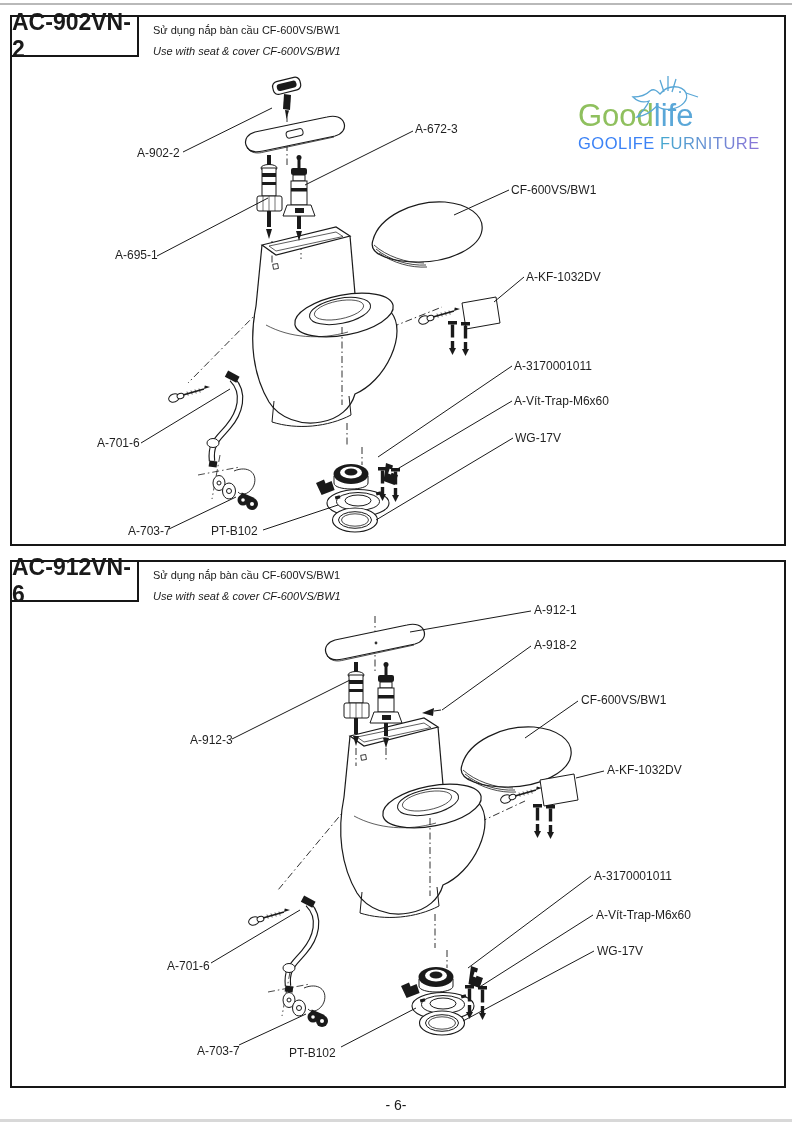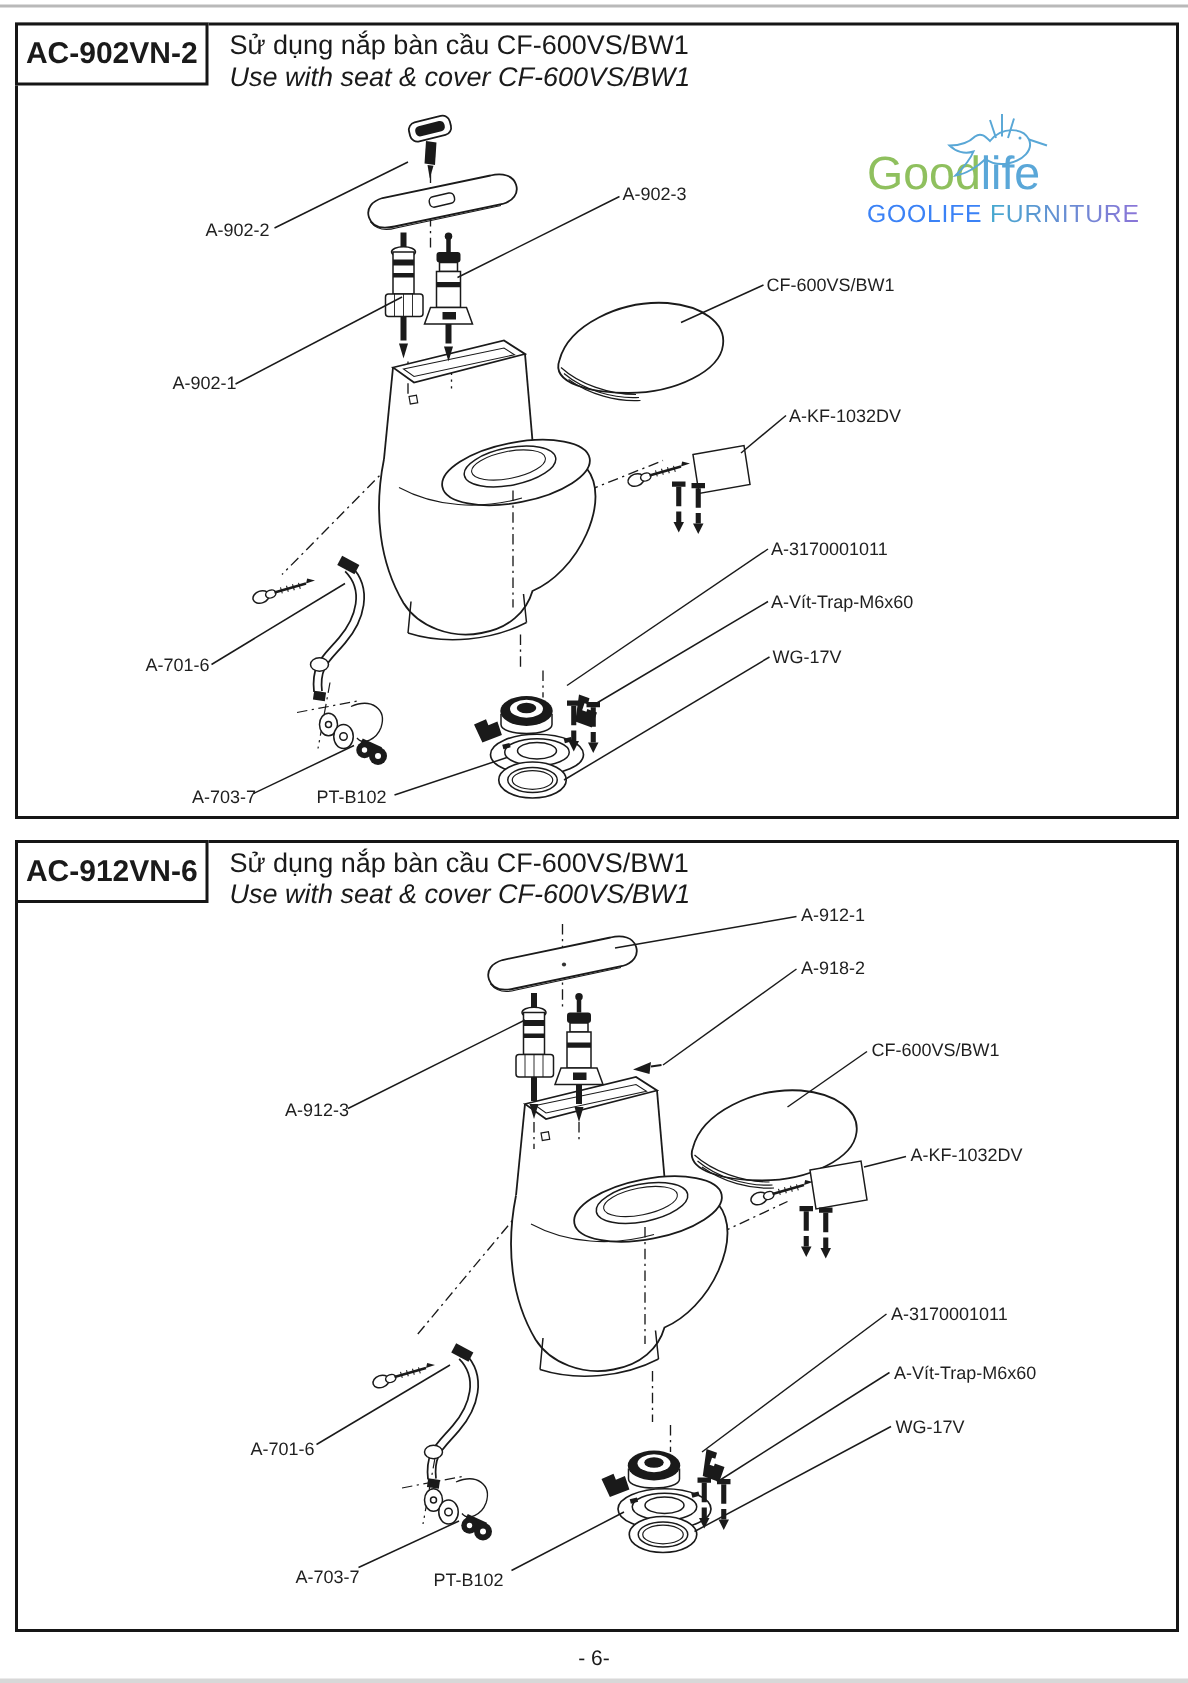--- a/index.html
+++ b/index.html
@@ -8,24 +8,24 @@
     font-family:"Liberation Sans", sans-serif;color:#1a1a1a;overflow:hidden;
   }
   .scan-edge-top{position:absolute;left:0;top:3px;width:792px;height:2px;background:#b9b9b9;}
   .scan-edge-bottom{position:absolute;left:0;bottom:0;width:792px;height:3px;background:#d8d8d8;}
   .frame{position:absolute;border:2px solid #161616;background:transparent;box-sizing:border-box;}
   #frame1{left:10px;top:15px;width:776px;height:531px;}
   #frame2{left:10px;top:560px;width:776px;height:528px;}
   .model-badge{
     position:absolute;left:10px;width:129px;height:42px;background:#fff;
     border:2px solid #161616;box-sizing:border-box;display:flex;align-items:center;justify-content:center;
-    font-size:20px;font-weight:bold;letter-spacing:0;z-index:6;
+    font-size:23px;font-weight:bold;letter-spacing:0;z-index:6;
   }
   #badge1{top:15px;} #badge2{top:560px;}
-  .subtitle{position:absolute;left:153px;font-size:18px;line-height:21px;z-index:6;}
+  .subtitle{position:absolute;left:153px;font-size:11px;line-height:21px;z-index:6;}
   #subtitle1{top:20px;} #subtitle2{top:565px;}
   .subtitle .en{font-style:italic;}
   .diagram-svg{position:absolute;z-index:2;}
   #svg1{left:10px;top:15px;}
   #svg2{left:10px;top:560px;}
   .part-label{position:absolute;font-size:12px;white-space:nowrap;z-index:5;color:#1f1f1f;}
   .logo{position:absolute;left:578px;top:72px;width:206px;z-index:4;}
   .logo .bird{position:absolute;left:52px;top:-2px;}
   .logo .word{margin-top:28px;font-size:31px;line-height:1;letter-spacing:0px;font-weight:normal;white-space:nowrap;}
   .logo .word .g1{color:#8fc05e;}
@@ -230,22 +230,22 @@
     <path d="M502,351 L368,442"></path>
     <path d="M502,386 L384,456"></path>
     <path d="M503,423 L366,505"></path>
     <path d="M131,428 L220,374"></path>
     <path d="M159,514 L226,482"></path>
     <path d="M253,515 L328,490"></path>
   </g>
 </svg>
 
 <div class="part-label" style="left:137px;top:146px">A-902-2</div>
-<div class="part-label" style="left:415px;top:122px">A-902-3</div>
-<div class="part-label" style="left:115px;top:248px">A-902-1</div>
+<div class="part-label" style="left:415px;top:122px">A-672-3</div>
+<div class="part-label" style="left:115px;top:248px">A-695-1</div>
 <div class="part-label" style="left:511px;top:183px">CF-600VS/BW1</div>
 <div class="part-label" style="left:526px;top:270px">A-KF-1032DV</div>
 <div class="part-label" style="left:514px;top:359px">A-3170001011</div>
 <div class="part-label" style="left:514px;top:394px">A-Vít-Trap-M6x60</div>
 <div class="part-label" style="left:515px;top:431px">WG-17V</div>
 <div class="part-label" style="left:97px;top:436px">A-701-6</div>
 <div class="part-label" style="left:128px;top:524px">A-703-7</div>
 <div class="part-label" style="left:211px;top:524px">PT-B102</div>
 
 <div class="logo">

